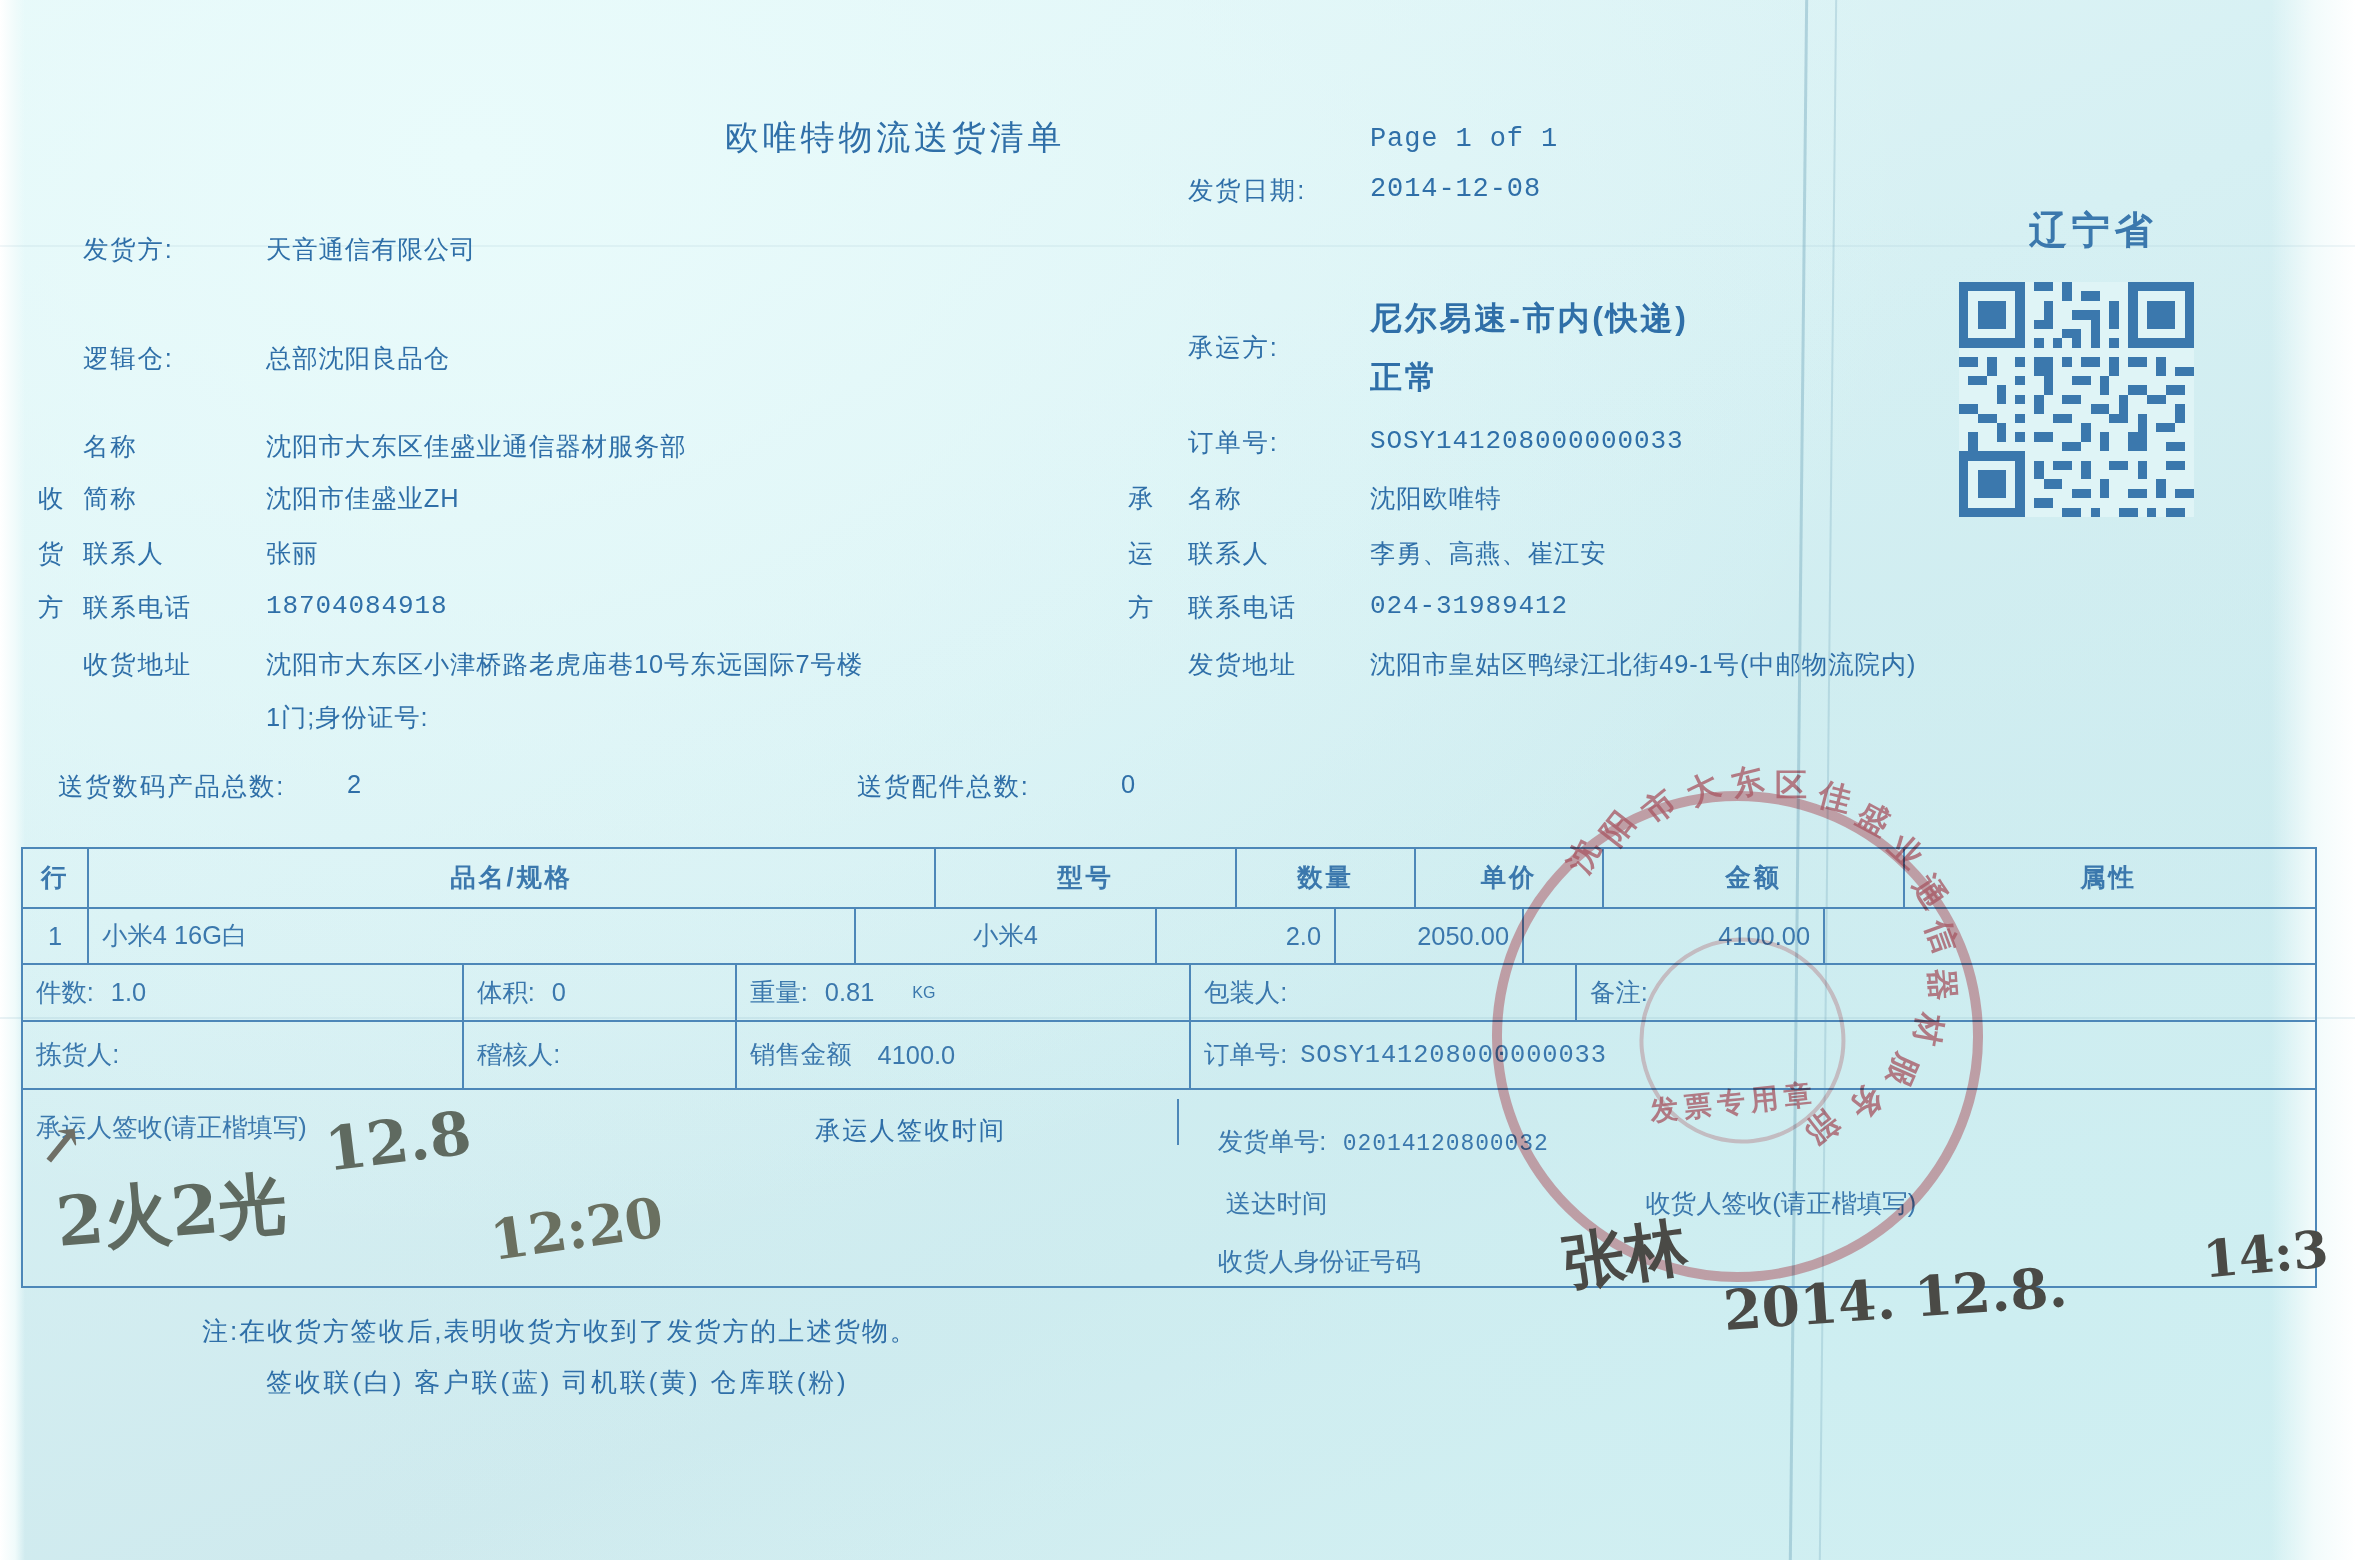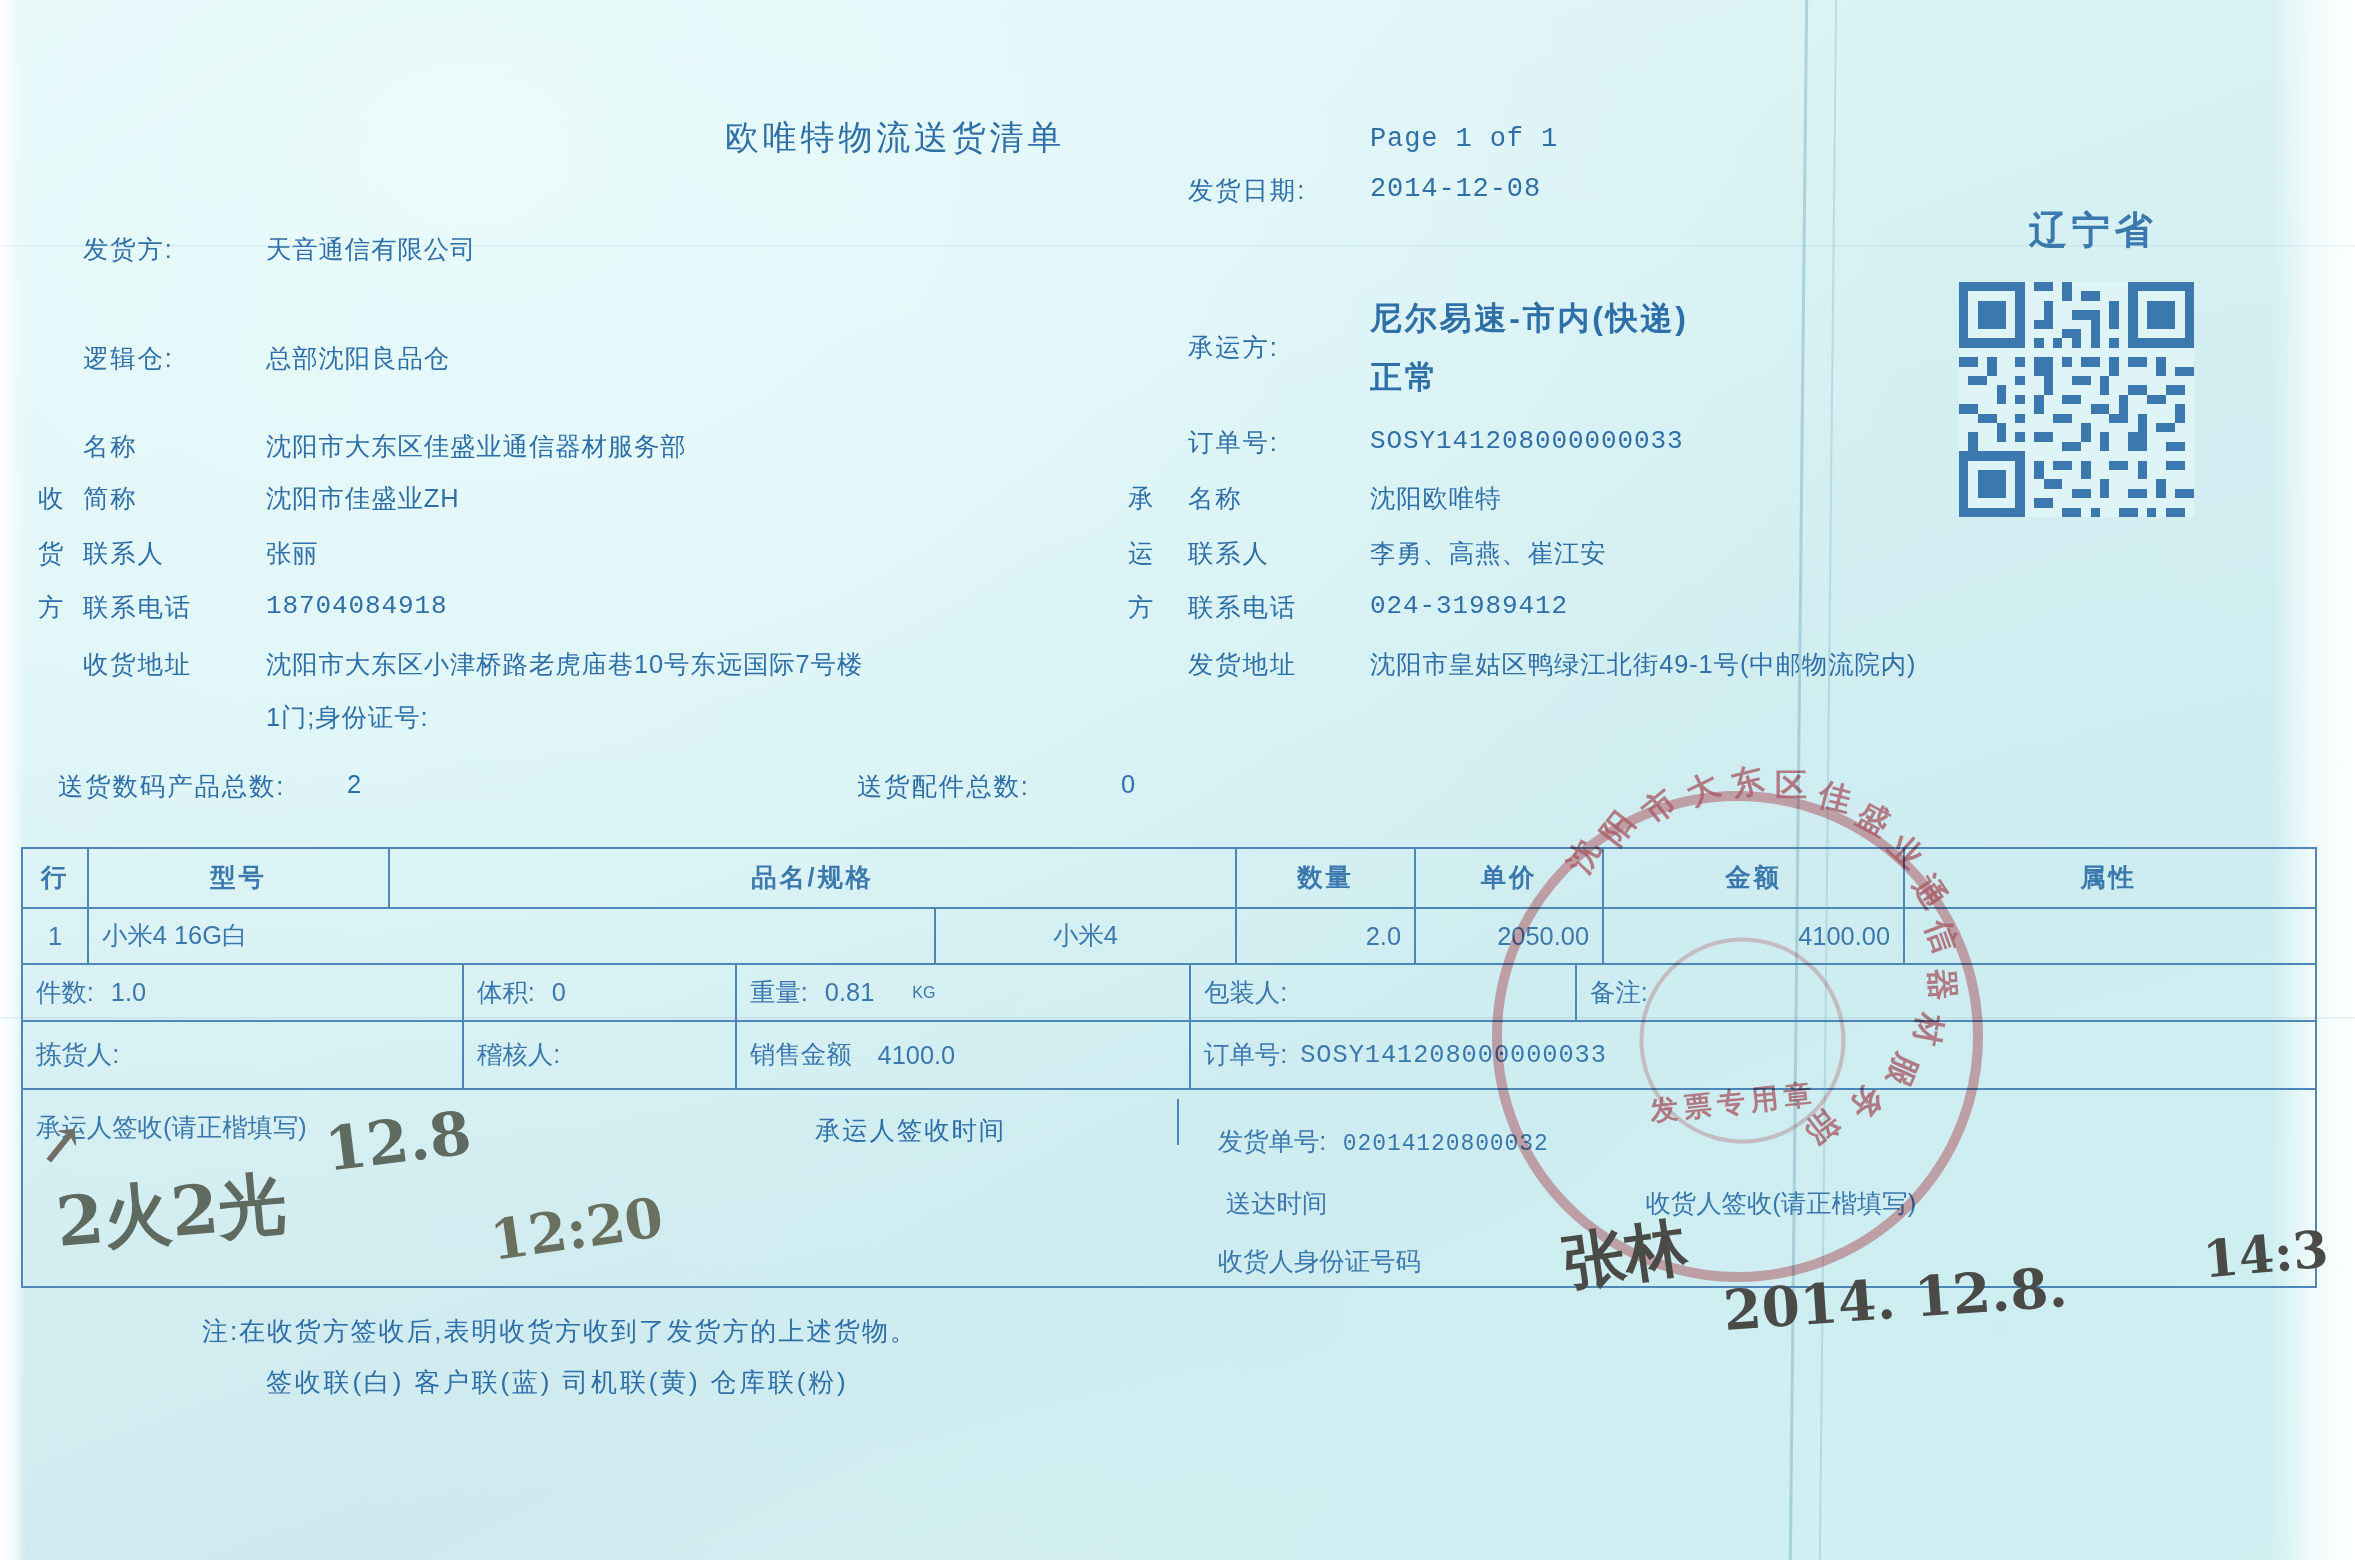--- a/index.html
+++ b/index.html
@@ -248,31 +248,31 @@
 
   <div class="t lbl" style="left:58px;top:770px;">送货数码产品总数:</div>
   <div class="t val" style="left:347px;top:770px;">2</div>
   <div class="t lbl" style="left:857px;top:770px;">送货配件总数:</div>
   <div class="t val" style="left:1121px;top:770px;">0</div>
 
   <div class="tbl">
 
     <div class="row">
       <div class="cell h center" style="width:66px;">行</div>
+      <div class="cell h center" style="width:847px;">品名/规格</div>
       <div class="cell h center" style="width:301px;">型号</div>
-      <div class="cell h center" style="width:847px;">品名/规格</div>
       <div class="cell h center" style="width:179px;">数量</div>
       <div class="cell h center" style="width:188px;">单价</div>
       <div class="cell h center" style="width:301px;">金额</div>
       <div class="cell h center" style="width:407px;">属性</div>
     </div>
 
     <div class="row r1">
       <div class="cell center" style="width:66px;">1</div>
-      <div class="cell" style="width:847px;">小米4 16G白</div>
+      <div class="cell" style="width:767px;">小米4 16G白</div>
       <div class="cell center" style="width:301px;">小米4</div>
       <div class="cell right" style="width:179px;">2.0</div>
       <div class="cell right" style="width:188px;">2050.00</div>
       <div class="cell right" style="width:301px;text-align:right;">4100.00</div>
       <div class="cell" style="width:407px;"></div>
     </div>
 
     <div class="row r2">
       <div class="cell" style="width:441px;">
         <span>件数:</span>

